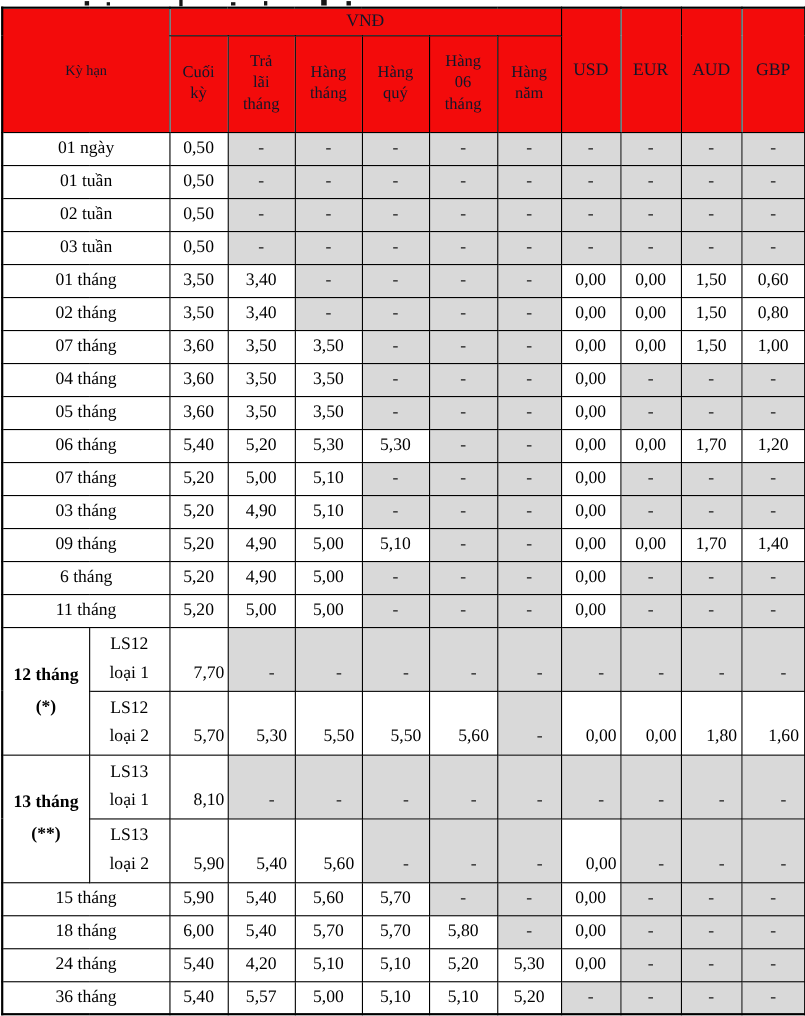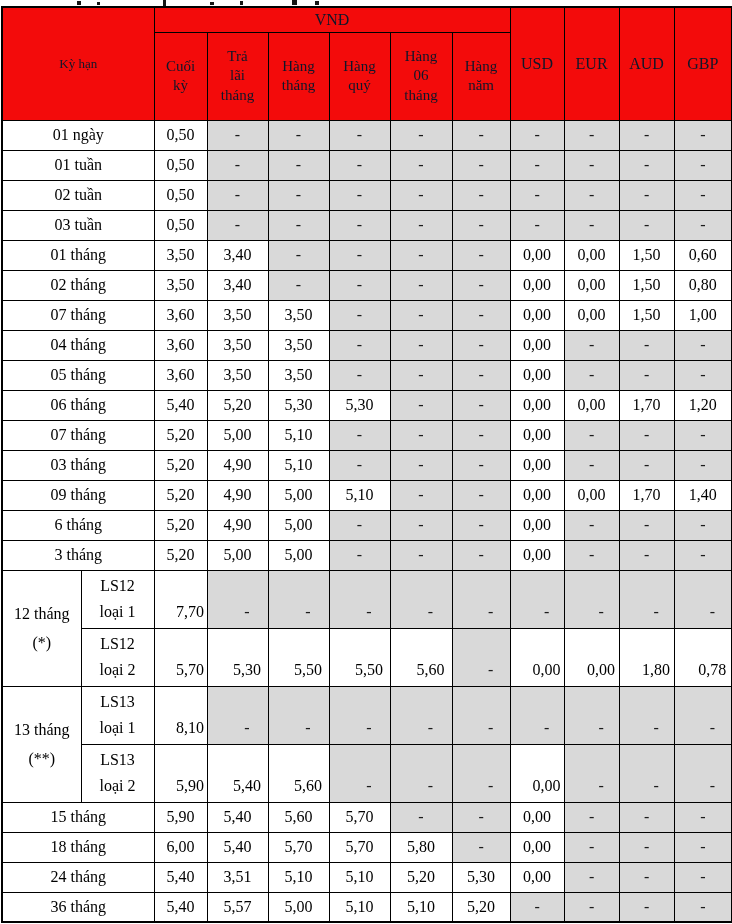--- a/index.html
+++ b/index.html
@@ -30,21 +30,21 @@
   tr.hrow2 th { font-size:15px; line-height:1.3; }
   th.cur   { font-size:16px;margin-left:32px; }
 
   
   .rates td { text-align:center; vertical-align:middle; font-size:16px; }
   tr.r30 { height:30px; }
   tr.tall { height:58px; }
   td.d { background:#d9d9d9; color:#1c1c1c; }
   td.v { background:#ffffff; }
   td.label { background:#ffffff; }
-  td.group { background:#ffffff; white-space:pre-line; line-height:29px; font-size:16px; }
+  td.group { background:#ffffff; white-space:pre-line; line-height:29px; font-size:16px;font-weight:bold; }
   td.sub   { background:#ffffff; white-space:pre-line; line-height:26px; font-size:16px;margin-left:17px; }
   tr.tall td.v, tr.tall td.d { vertical-align:bottom; padding-bottom:7px;padding-left:19px; }
 </style>
 </head>
 <body>
 
 <div class="caption-strip">
   <i style="left:77px;top:1px;width:4px;height:4px"></i>
   <i style="left:97px;top:2px;width:3px;height:3px"></i>
   <i style="left:163px;top:0;width:3px;height:6px"></i>
@@ -272,21 +272,21 @@
         <td class="v">5,00</td>
         <td class="d">-</td>
         <td class="d">-</td>
         <td class="d">-</td>
         <td class="v">0,00</td>
         <td class="d">-</td>
         <td class="d">-</td>
         <td class="d">-</td>
       </tr>
       <tr class="r30">
-        <td class="label" colspan="2">3 tháng</td>
+        <td class="label" colspan="2">11 tháng</td>
         <td class="v">5,20</td>
         <td class="v">5,00</td>
         <td class="v">5,00</td>
         <td class="d">-</td>
         <td class="d">-</td>
         <td class="d">-</td>
         <td class="v">0,00</td>
         <td class="d">-</td>
         <td class="d">-</td>
         <td class="d">-</td>
@@ -312,21 +312,21 @@
 loại 2</td>
         <td class="v">5,70</td>
         <td class="v">5,30</td>
         <td class="v">5,50</td>
         <td class="v">5,50</td>
         <td class="v">5,60</td>
         <td class="d">-</td>
         <td class="v">0,00</td>
         <td class="v">0,00</td>
         <td class="v">1,80</td>
-        <td class="v">0,78</td>
+        <td class="v">1,60</td>
       </tr>
       <tr class="tall">
         <td class="group" rowspan="2">13 tháng
 (**)</td>
         <td class="sub">LS13
 loại 1</td>
         <td class="v">8,10</td>
         <td class="d">-</td>
         <td class="d">-</td>
         <td class="d">-</td>
@@ -373,21 +373,21 @@
         <td class="v">5,80</td>
         <td class="d">-</td>
         <td class="v">0,00</td>
         <td class="d">-</td>
         <td class="d">-</td>
         <td class="d">-</td>
       </tr>
       <tr class="r30">
         <td class="label" colspan="2">24 tháng</td>
         <td class="v">5,40</td>
-        <td class="v">3,51</td>
+        <td class="v">4,20</td>
         <td class="v">5,10</td>
         <td class="v">5,10</td>
         <td class="v">5,20</td>
         <td class="v">5,30</td>
         <td class="v">0,00</td>
         <td class="d">-</td>
         <td class="d">-</td>
         <td class="d">-</td>
       </tr>
       <tr class="r30">

